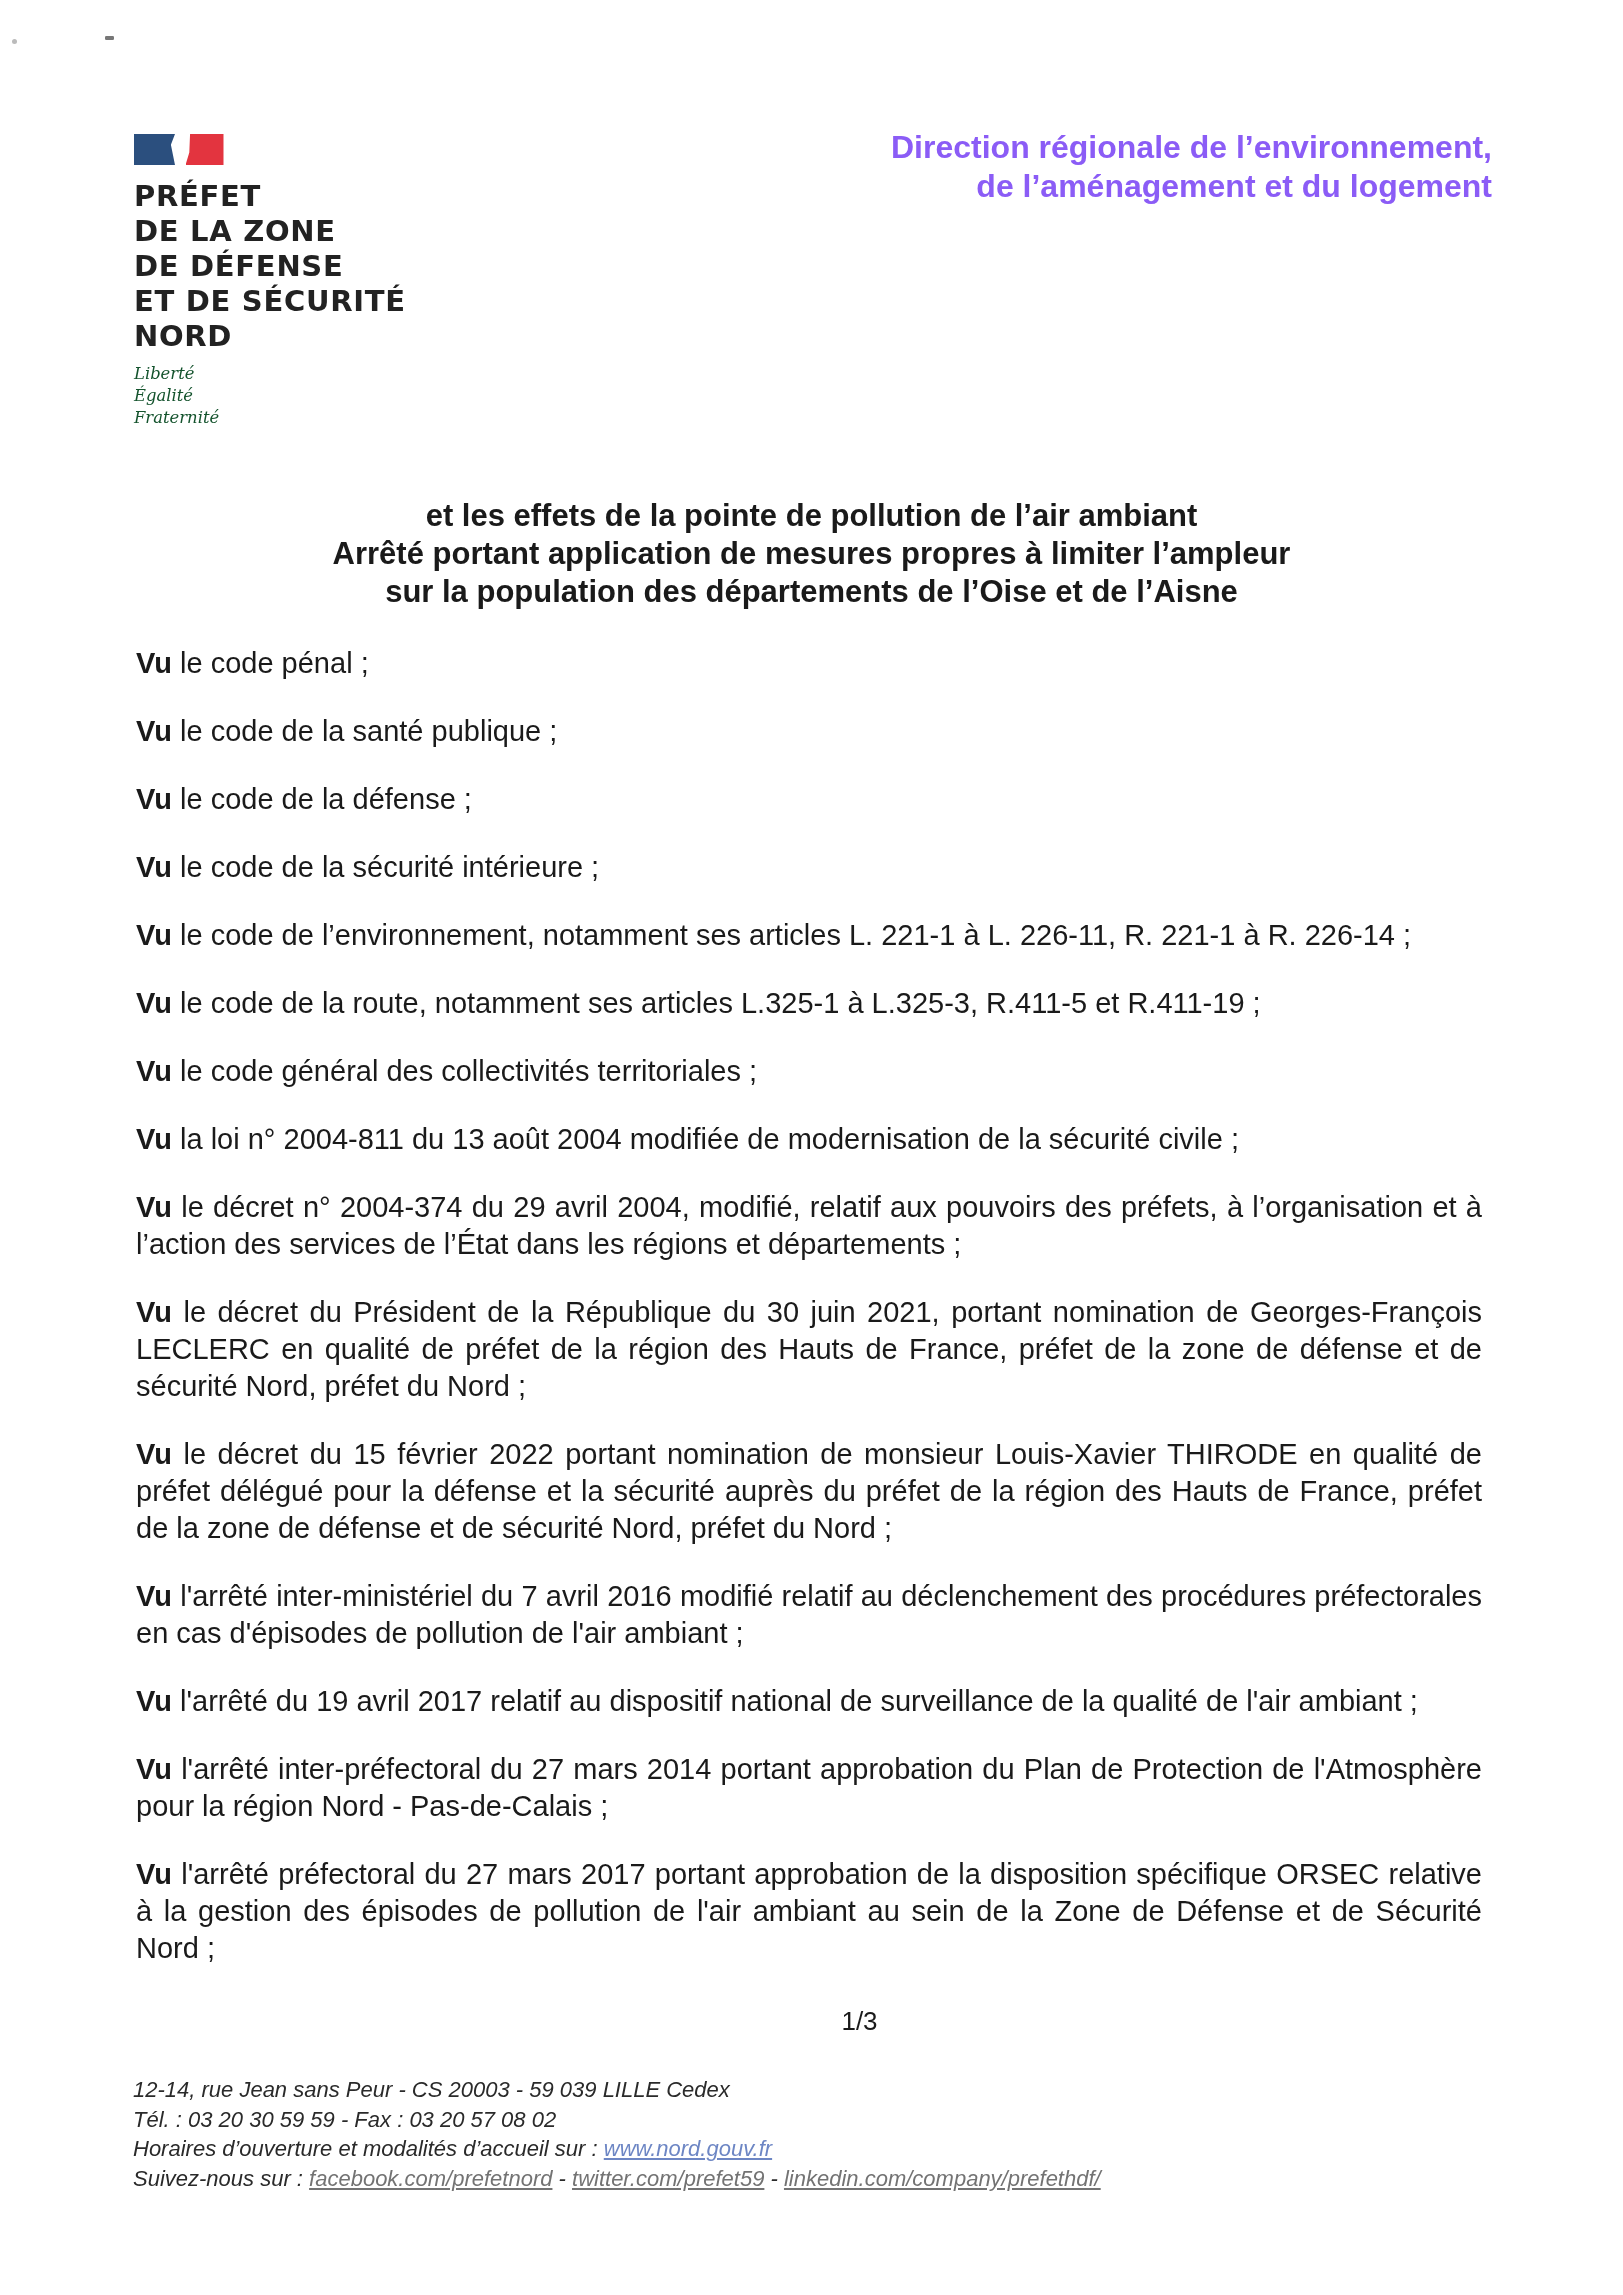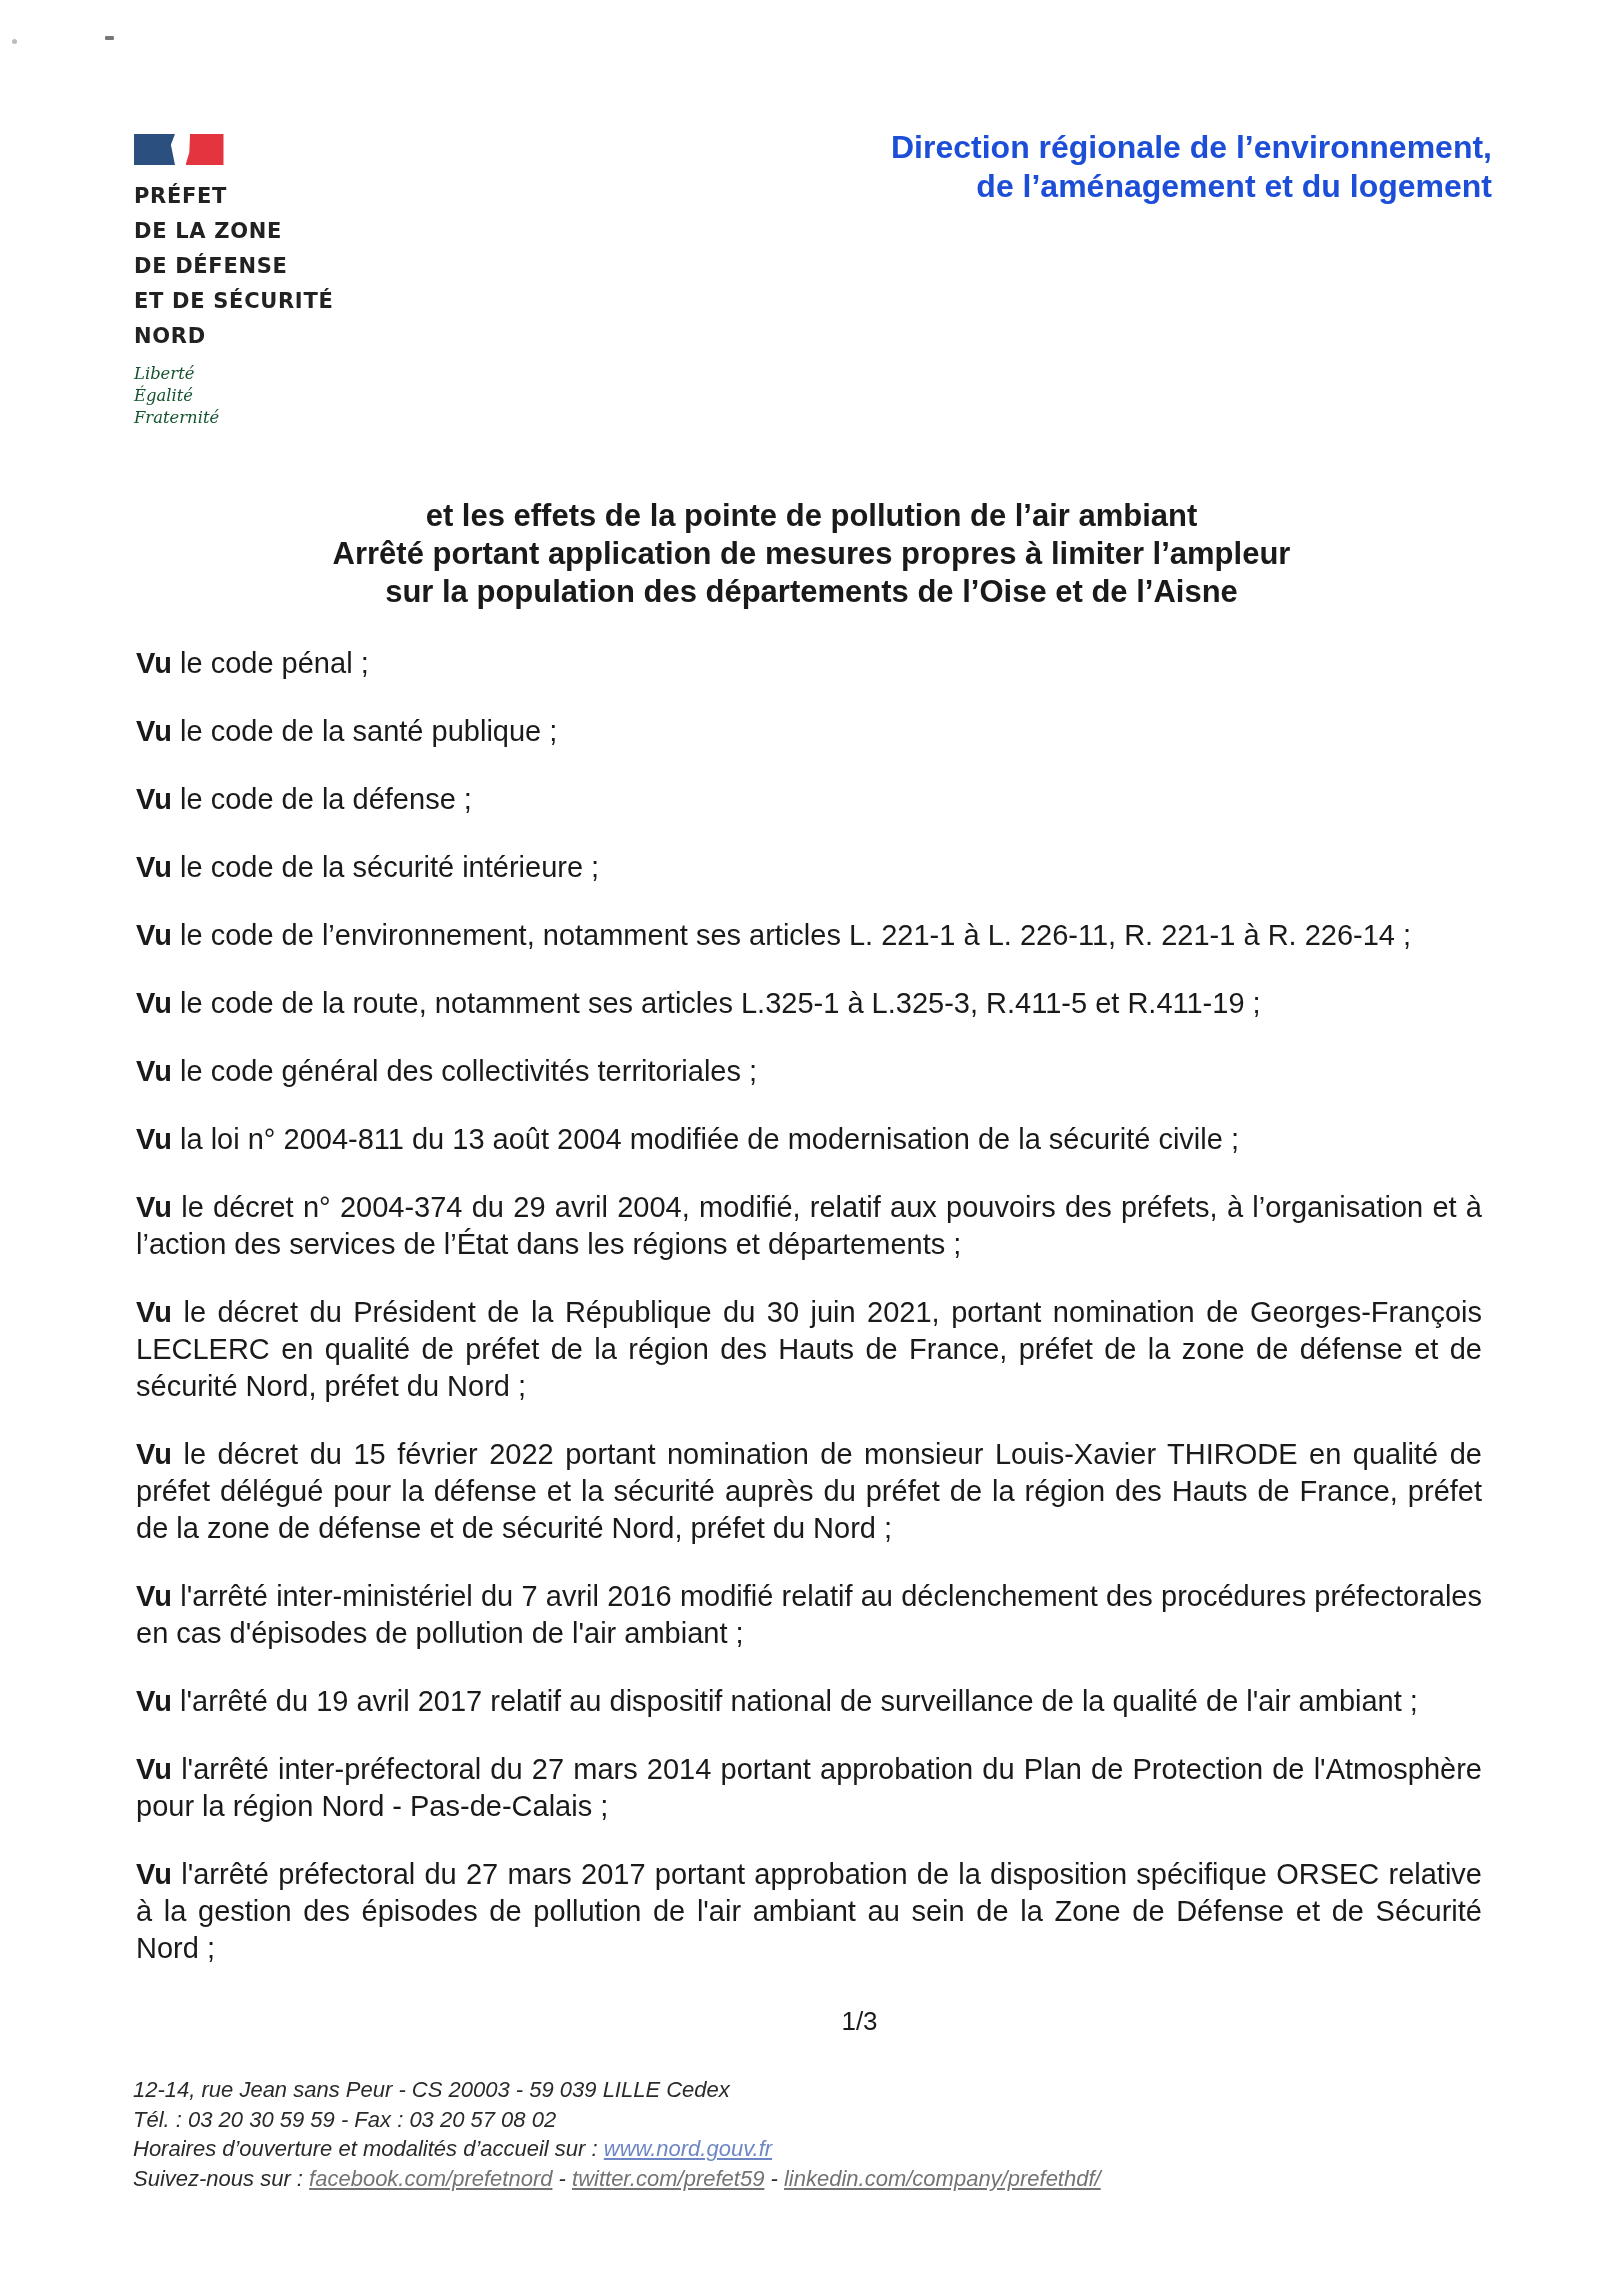--- a/index.html
+++ b/index.html
@@ -10,26 +10,26 @@
   .mark-a { left: 105px; top: 36px; width: 9.2px; height: 3.9px; border-radius: 1.3px; }
   .mark-b { left: 11.8px; top: 39px; width: 5.2px; height: 5.2px; background: #bbb; border-radius: 50%; }
 
   .logo { position: absolute; left: 134px; top: 134px; }
   .flag { display: flex; gap: 10.5px; width: 92px; height: 33px; }
   .flag .blue { width: 41px; height: 31px; background: #2b4f7e;
                 clip-path: polygon(0 0, 100% 0, 90% 35%, 100% 100%, 0 100%); }
   .flag .red { width: 38px; height: 31px; background: #e3343f;
                clip-path: polygon(12% 0, 100% 0, 100% 100%, 0 100%, 10% 60%); }
   .prefet-name { margin-top: 11.8px; font-family: "DejaVu Sans", sans-serif; font-weight: bold;
-                 font-size: 21px; line-height: 35px; color: #222; letter-spacing: 0.7px; }
+                 font-size: 29px; line-height: 35px; color: #222; letter-spacing: 0.7px; }
   .motto { margin-top: 9.2px; font-family: "DejaVu Serif", serif; font-style: italic;
            font-size: 16.4px; line-height: 22px; color: #14532d; }
 
   .direction { position: absolute; right: 131px; top: 128px; text-align: right;
-               font-weight: bold; font-size: 32px; line-height: 39px; color: #1d4ed8; }
+               font-weight: bold; font-size: 32px; line-height: 39px; color: #8b5cf6; }
 
   .title { position: absolute; left: 196px; width: 1231px; top: 497px; text-align: center;
            font-weight: bold; font-size: 31px; line-height: 38px; }
 
   .body { position: absolute; left: 136px; width: 1354px; top: 645px; }
   .vu { font-size: 29px; line-height: 37px; text-align: justify; margin: 0 8px 31px 0; }
   .vu b { font-weight: bold; }
 
   .page-num { position: absolute; left: 0; width: 1623px; top: 2006px; text-align: center;
               font-size: 26px; padding-left: 48px; }

